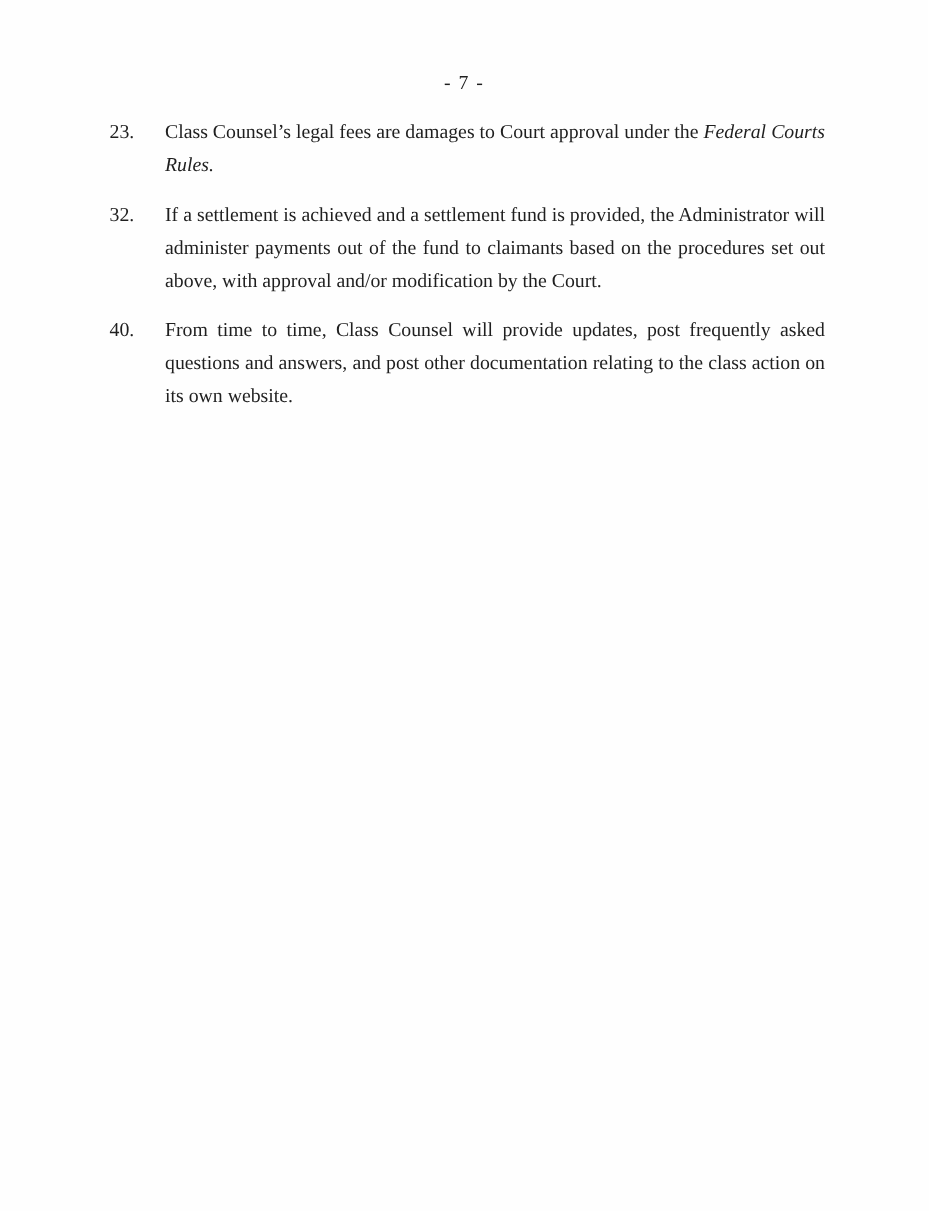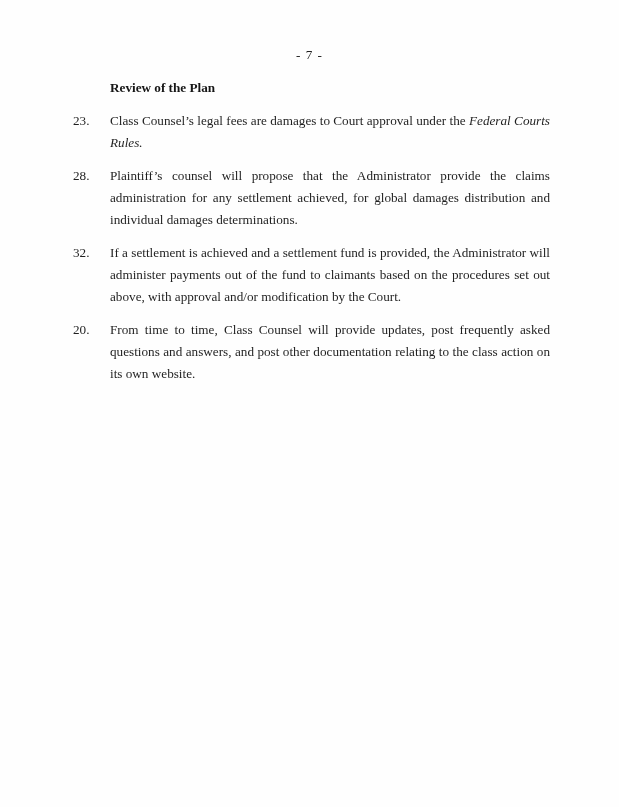--- a/index.html
+++ b/index.html
@@ -51,31 +51,26 @@
   .italic {
     font-style: italic;
   }
 </style>
 </head>
 <body>
 
 <div class="page">
   <div class="page-number">- 7 -</div>
   <div class="doc">
-      <div class="heading">Review of the Plan</div>
       <div class="para">
         <span class="num">23.</span>
         <div class="ptext"><span>Class Counsel’s legal fees are damages to Court approval under the </span><span class="italic">Federal Courts Rules.</span></div>
-      </div>
-      <div class="para">
-        <span class="num">28.</span>
-        <div class="ptext"><span>Plaintiff’s counsel will propose that the Administrator provide the claims administration for any settlement achieved, for global damages distribution and individual damages determinations.</span></div>
       </div>
       <div class="para">
         <span class="num">32.</span>
         <div class="ptext"><span>If a settlement is achieved and a settlement fund is provided, the Administrator will administer payments out of the fund to claimants based on the procedures set out above, with approval and/or modification by the Court.</span></div>
       </div>
       <div class="para">
-        <span class="num">20.</span>
+        <span class="num">40.</span>
         <div class="ptext"><span>From time to time, Class Counsel will provide updates, post frequently asked questions and answers, and post other documentation relating to the class action on its own website.</span></div>
       </div>
     </div>
 </div>
 
 </body></html>

